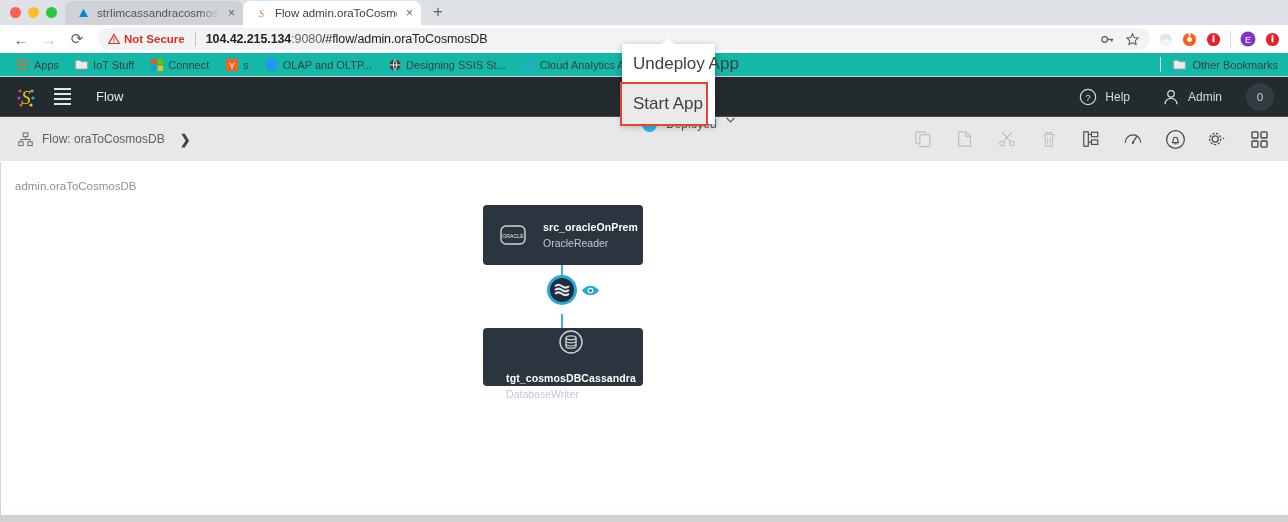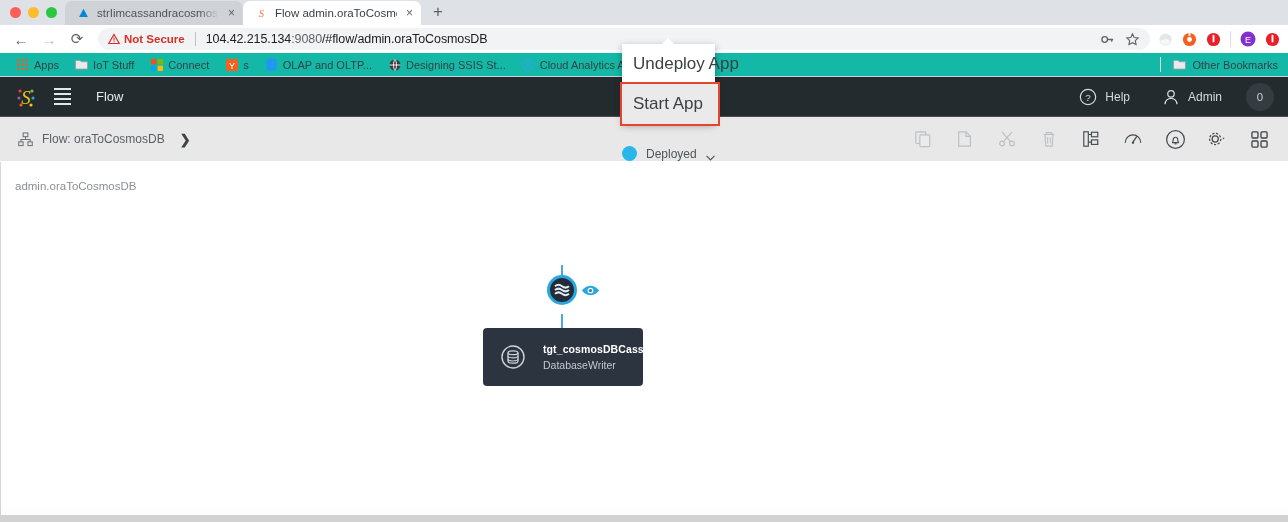--- a/index.html
+++ b/index.html
@@ -51,21 +51,21 @@
   .navbtn.fwd { color: #bdc1c6; }
   .omnibox {
     flex: 1; height: 22px; background: #f1f3f4; border-radius: 11px;
     display: flex; align-items: center; padding: 0 10px; gap: 10px;
     margin-left: 6px; font-size: 12.5px; position: relative;
   }
   .notsecure { display: flex; align-items: center; gap: 4px; color: #d93025; font-weight: bold; font-size: 11.5px;}
   .omni-sep { width: 1px; height: 14px; background: #c0c4c8; }
   .url { color: #202124; font-size: 12.5px; letter-spacing: -0.1px; }
   .url .grey { color: #5f6368; }
-  .url .bold { font-weight: normal; text-align: right; }
+  .url .bold { font-weight: bold; text-align: right; }
   .omni-right { display: flex; align-items: center; gap: 10px; margin-left: auto; }
   .ext-icons { display: flex; align-items: center; gap: 9px; padding-left: 6px; }
   .vsep { width: 1px; height: 16px; background: #dadce0; }
 
   
   .bookmarks {
     height: 24px; background: #14b8a6; display: flex; align-items: center;
     padding: 0 8px; gap: 0px; font-size: 11px; color: #3c4043;
     border-bottom: 1px solid #cfd2d6;
   }
@@ -93,58 +93,58 @@
   }
 
   
   .toolbar {
     height: 44px; background: #e8e8e8; display: flex; align-items: center;
     padding: 0 8px 0 18px; position: relative;
   }
   .crumb { display: flex; align-items: center; gap: 9px; font-size: 12px; color: #5a6166; }
   .crumb-chev { font-size: 13px; color: #3d4347; font-weight: bold; margin-left: 6px; }
   .status-wrap {
-    position: absolute; left: 622px; top: 0; height: 44px;
-    display: flex; align-items: flex-end; gap: 9px;
+    position: absolute; left: 642px; top: 0; height: 44px;
+    display: flex; align-items: flex-start; gap: 9px;
   }
   .status-dot { width: 15px; height: 15px; border-radius: 50%; background: #29b6e8; }
   .status-label { font-size: 12px; color: #4e565b; }
   .tb-icons { margin-left: auto; display: flex; align-items: center; gap: 0px; }
   .tb-btn { width: 42px; height: 44px; display: flex; align-items: center; justify-content: center; }
   .tb-btn.disabled { opacity: 0.42; }
 
   
   .dropdown {
     position: absolute; left: 622px; top: 44px; width: 93px;
     background: #fff; box-shadow: 0 2px 7px rgba(0,0,0,0.3); z-index: 40;
   }
   .dd-arrow {
     position: absolute; top: -6px; left: 39px; width: 0; height: 0;
     border-left: 7px solid transparent; border-right: 7px solid transparent;
     border-bottom: 7px solid #fff;
   }
   .dd-item { font-size: 17px; color: #3b4145; padding: 10px 11px; white-space: nowrap; }
   .dd-item.highlighted {
     background: #eaeaea; outline: 2px solid #e8432f; outline-offset: 0;
-    position: relative; z-index: 3; width: 96px;
+    position: relative; z-index: 3; width: 84px; text-align: right;
   }
 
   
   .canvas {
     position: absolute; left: 0; top: 162px; right: 0; bottom: 14px;
     background: #fff; border-left: 1px solid #d6d6d6;
   }
   .app-label { position: absolute; left: 14px; top: 18px; font-size: 11.5px; color: #8a9096; }
 
   .node {
     position: absolute; background: #2c343f; border-radius: 4px;
     display: flex; align-items: center; padding-left: 16px; gap: 16px;
   }
   .node.source { left: 482px; top: 43px; width: 160px; height: 60px; }
-  .node.target { left: 482px; top: 166px; width: 160px; height: 58px; }
+  .node.target { left: 482px; top: 166px; width: 160px; height: 58px; flex-direction: column; }
   .node-ico { width: 28px; height: 28px; flex: none; display:flex; align-items:center; justify-content:center; }
   .node-text { display: flex; flex-direction: column; gap: 4px; }
   .node-name { font-size: 10.5px; color: #ffffff; font-weight: bold; letter-spacing: 0.1px; }
   .node-type { font-size: 10.5px; color: #c2c8cf; }
 
   .edge { position: absolute; left: 560px; width: 2px; background: #4aa8dd; }
   .edge.top { top: 103px; height: 18px; }
   .edge.bot { top: 152px; height: 14px; }
   .stream {
     position: absolute; left: 546px; top: 113px; width: 30px; height: 30px;
@@ -473,20 +473,32 @@
 
   <div class="dropdown">
     <span class="dd-arrow"></span>
     <div class="dd-item">Undeploy App</div>
     <div class="dd-item highlighted">Start App</div>
   </div>
 
   <div class="canvas">
     <div class="app-label">admin.oraToCosmosDB</div>
 
+    <div class="node source">
+      <span class="node-ico">
+        <svg width="28" height="28" viewBox="0 0 28 28">
+            <rect x="2" y="5" width="24" height="18" rx="5" fill="none" stroke="#cdd3da" stroke-width="1.4"></rect>
+            <text x="14" y="16.5" font-size="5.2" fill="#e4e8ec" text-anchor="middle" font-family="Liberation Sans, sans-serif">ORACLE</text>
+          </svg>
+      </span>
+      <span class="node-text">
+        <span class="node-name">src_oracleOnPrem</span>
+        <span class="node-type">OracleReader</span>
+      </span>
+    </div>
 
     <div class="edge top"></div>
 
     <div class="stream">
       <svg width="18" height="18" viewBox="0 0 18 18">
         <path d="M2 5.2c2-1.6 5-1.6 7 0s5 1.6 7 0" stroke="#e6ebf0" stroke-width="2" fill="none"></path>
         <path d="M2 9c2-1.6 5-1.6 7 0s5 1.6 7 0" stroke="#e6ebf0" stroke-width="2" fill="none"></path>
         <path d="M2 12.8c2-1.6 5-1.6 7 0s5 1.6 7 0" stroke="#e6ebf0" stroke-width="2" fill="none"></path>
       </svg>
     </div>

